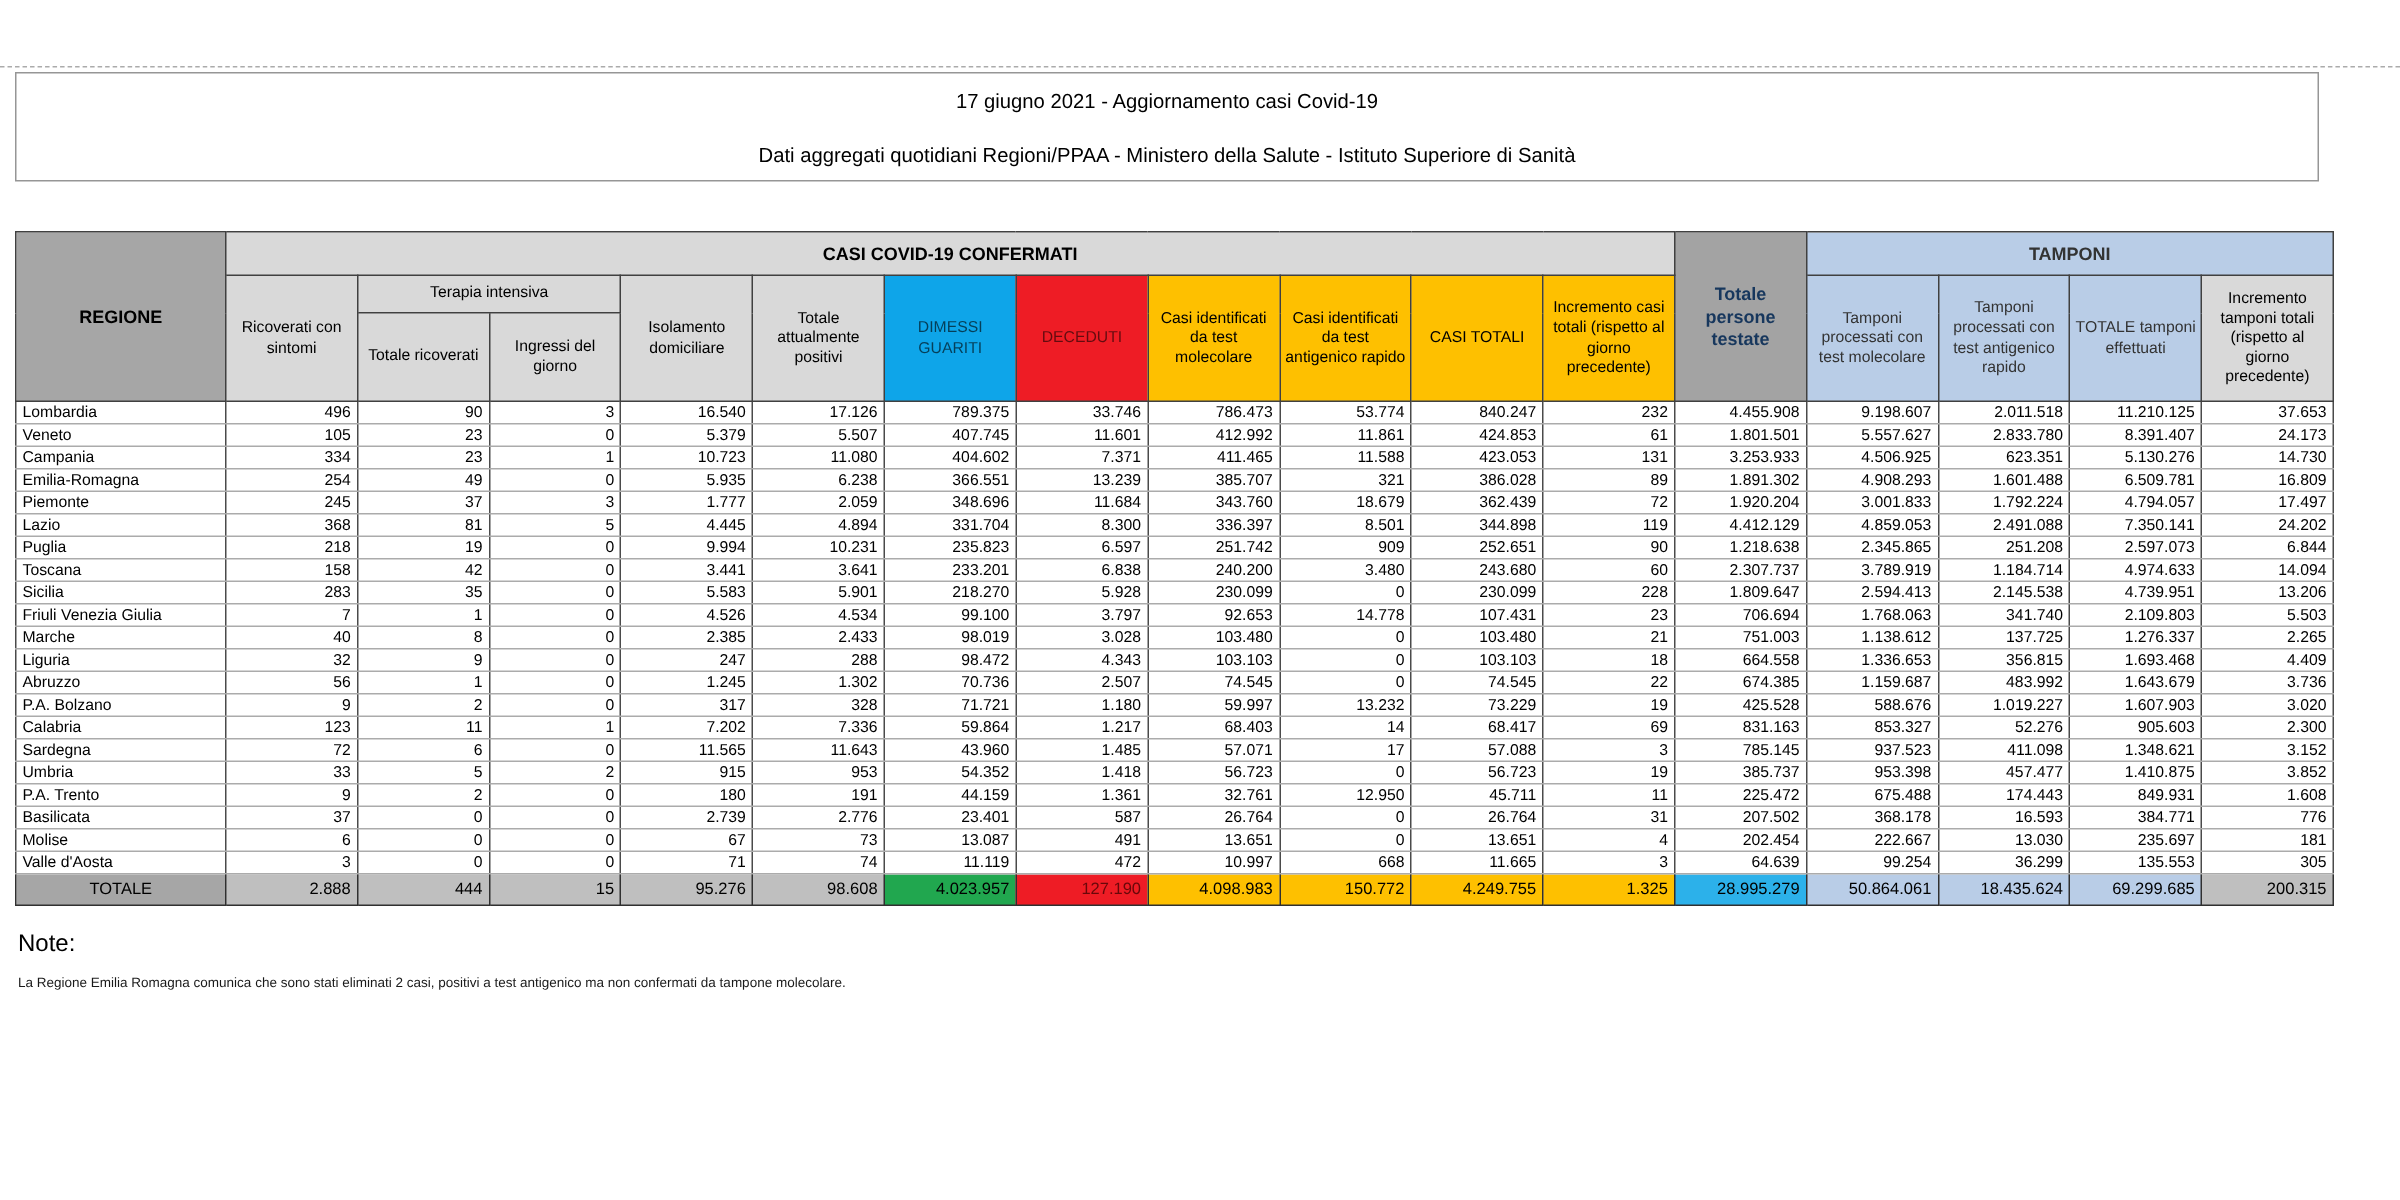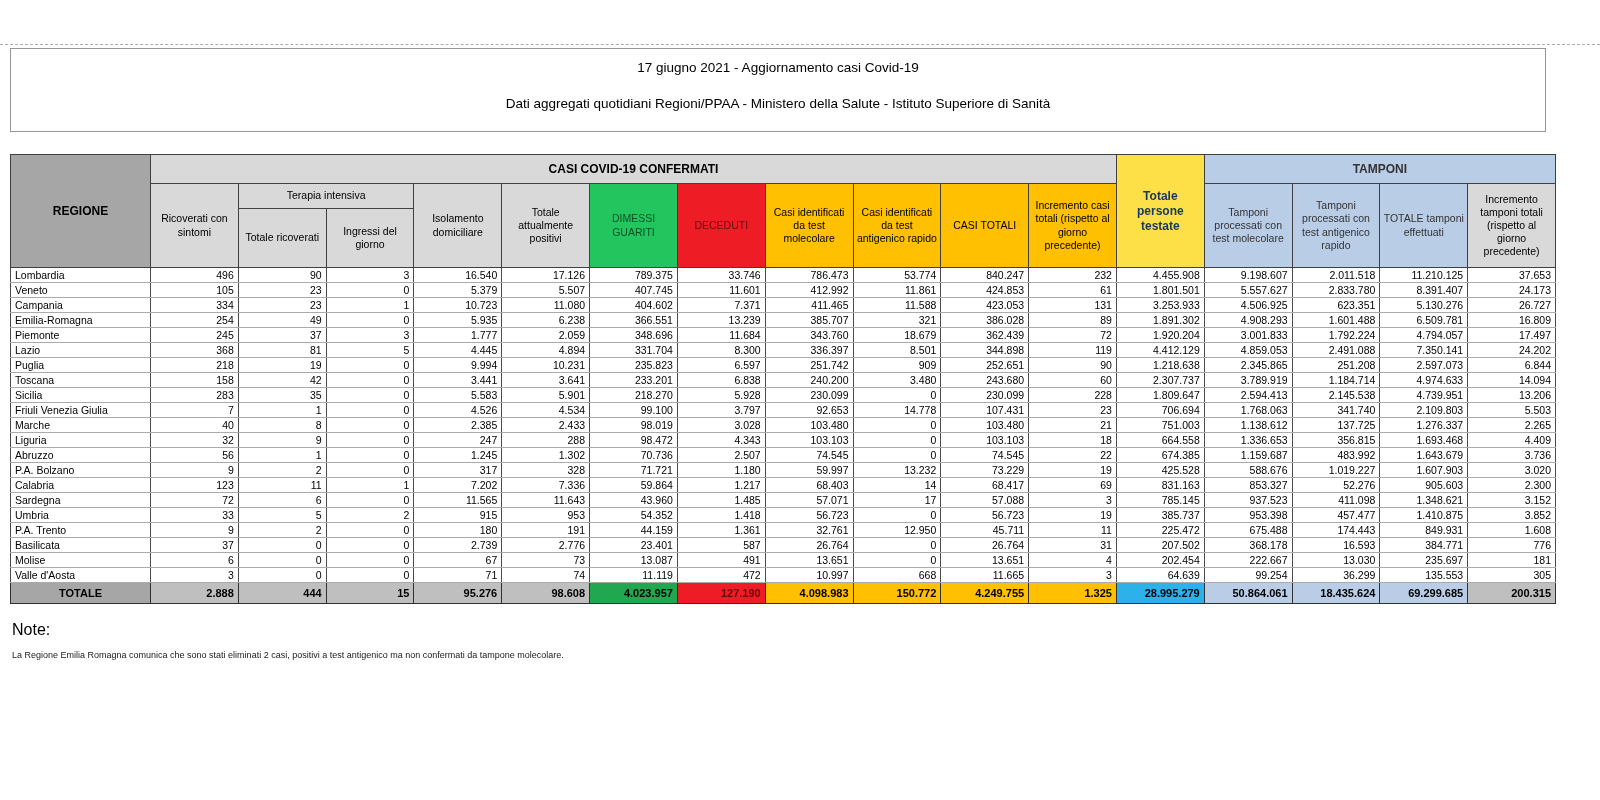--- a/index.html
+++ b/index.html
@@ -2,50 +2,50 @@
 <html><head>
 <meta charset="utf-8">
 <style>
   html,body{margin:0;padding:0;background:#fff;}
   .page{position:relative;width:1600px;height:800px;background:#ffffff;
         font-family:"Liberation Sans",sans-serif;color:#000;overflow:hidden;}
   .dashline{position:absolute;top:44px;left:0;width:1600px;height:0;
         border-top:1px dashed #ababab;}
   .titlebox{position:absolute;left:10px;top:48px;width:1534px;
         border:1px solid #969696;background:#fff;text-align:center;
-        padding:11px 0 20px 0;}
+        padding:11px 0 9px 0;}
   .title-line1{font-size:13.5px;}
   .title-line2{font-size:13.5px;margin-top:21px;}
 
   .table-wrap{position:absolute;left:10px;top:154px;}
   table{border-collapse:collapse;table-layout:fixed;width:1546px;}
   col.c-region{width:140px;}
 
   thead th{border:1px solid #404040;font-weight:normal;text-align:center;
         vertical-align:middle;background:#d9d9d9;font-size:10.5px;
         line-height:1.25;padding:1px 3px;}
   tr.group-row th{height:26px;font-weight:bold;font-size:12px;}
   tr.mid-row th{height:22px;}
   tr.sub-row th{height:56px;}
   th.th-regione{background:#a6a6a6;font-weight:bold;font-size:11px;}
-  th.c-green{background:#22c55e;color:rgba(0,0,0,0.62);}
+  th.c-green{background:#0ea5e9;color:rgba(0,0,0,0.62);}
   th.c-red{background:#ee1c25;color:rgba(0,0,0,0.58);margin-top:28px;}
   th.c-yellow{background:#fec000;}
-  th.c-cyan{background:#fde047;color:#17375d;}
+  th.c-cyan{background:#a3a3a3;color:#17375d;}
   th.c-lblue{background:#b9cde7;color:#333;}
   th.c-lgray{background:#d9d9d9;}
 
   tbody td{border-left:1px solid #4a4a4a;border-right:1px solid #4a4a4a;
         border-top:1px solid #ababab;border-bottom:1px solid #ababab;
         height:14px;font-size:10.5px;padding:0 4px;background:#fff;
         white-space:nowrap;overflow:hidden;}
   tbody td.region{text-align:left;}
   tbody td.num{text-align:right;}
 
-  tfoot td{border:1px solid #303030;font-weight:bold;height:20px;
+  tfoot td{border:1px solid #303030;font-weight:normal;height:20px;
         font-size:11px;padding:0 4px;text-align:right;white-space:nowrap;}
   tfoot td.f-label{background:#a6a6a6;text-align:center;}
   tfoot td.f-gray{background:#bfbfbf;}
   tfoot td.f-green{background:#21a74f;}
   tfoot td.f-red{background:#ee1c25;color:rgba(60,0,0,0.75);}
   tfoot td.f-yellow{background:#fec000;}
   tfoot td.f-cyan{background:#2cb1ea;}
   tfoot td.f-lblue{background:#b9cde7;}
 
   .notes-heading{position:absolute;left:12px;top:621px;font-size:16px;}
@@ -161,21 +161,21 @@
             <td class="num">404.602</td>
             <td class="num">7.371</td>
             <td class="num">411.465</td>
             <td class="num">11.588</td>
             <td class="num">423.053</td>
             <td class="num">131</td>
             <td class="num">3.253.933</td>
             <td class="num">4.506.925</td>
             <td class="num">623.351</td>
             <td class="num">5.130.276</td>
-            <td class="num">26.727</td>
+            <td class="num">14.730</td>
           </tr>
           <tr>
             <td class="region">Emilia-Romagna</td>
             <td class="num">254</td>
             <td class="num">49</td>
             <td class="num">0</td>
             <td class="num">5.935</td>
             <td class="num">6.238</td>
             <td class="num">366.551</td>
             <td class="num">13.239</td>

